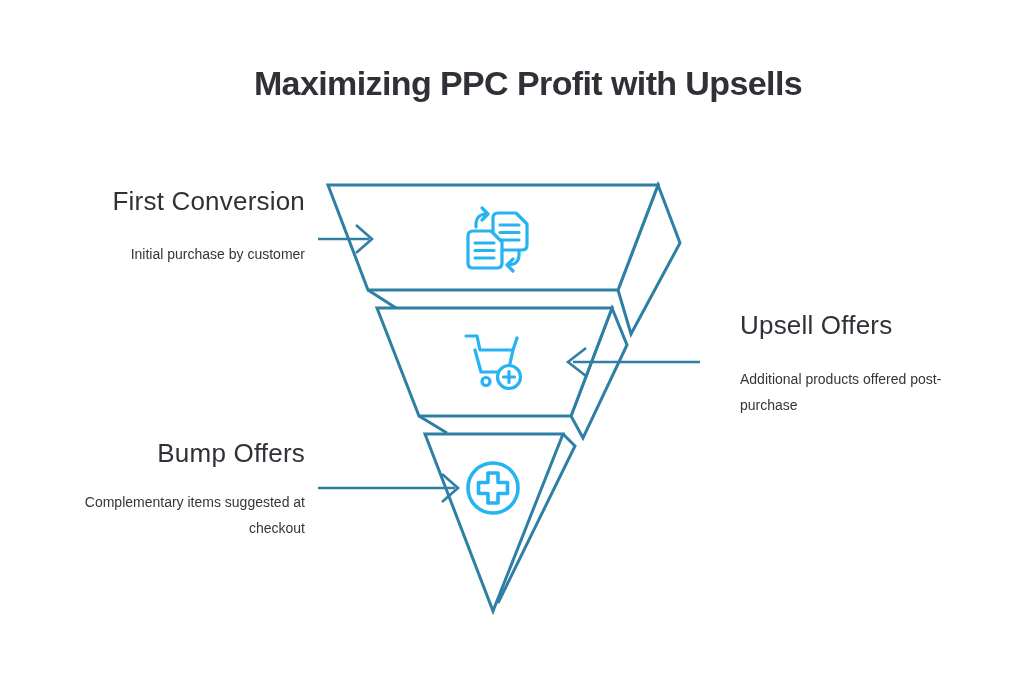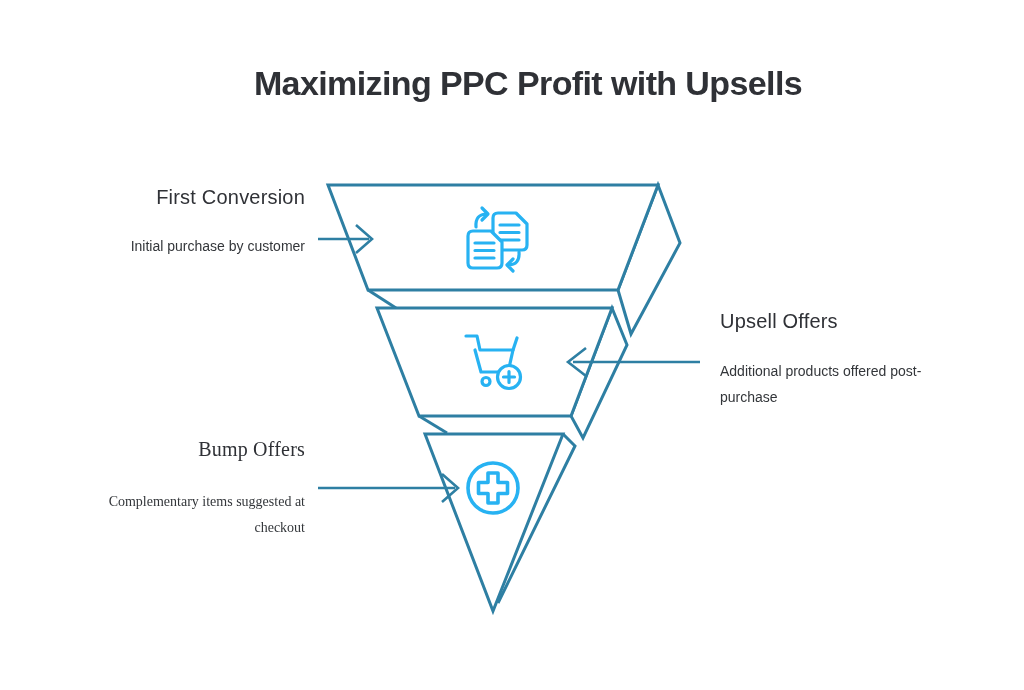--- a/index.html
+++ b/index.html
@@ -14,29 +14,29 @@
   .canvas{
     position:relative;width:1024px;height:690px;background:var(--bg);
     font-family:"Liberation Sans",sans-serif;overflow:hidden;
   }
   .title{
     position:absolute;top:64px;left:16px;width:100%;text-align:center;
     margin:0;font-size:34px;font-weight:700;letter-spacing:-0.6px;color:var(--heading);
   }
   .diagram{position:absolute;left:0;top:0;width:1024px;height:690px;}
   .label-group{position:absolute;}
-  .label-group h2{margin:0;font-size:20px;font-weight:400;color:var(--heading);letter-spacing:0.2px;}
+  .label-group h2{margin:0;font-size:26px;font-weight:400;color:var(--heading);letter-spacing:0.2px;}
   .label-group p{margin:0;font-size:14px;line-height:26px;color:var(--body);}
   .lg-right-align{text-align:right;}
   #lg-first{top:186px;right:719px;width:260px;}
   #lg-first p{margin:24px 0 0 auto;width:192px;}
-  #lg-upsell{top:310px;left:720px;width:240px;}
+  #lg-upsell{top:310px;left:740px;width:240px;}
   #lg-upsell p{margin:25px 16px 0 0;width:224px;}
-  #lg-bump{top:438px;right:719px;width:260px;font-family:Liberation Serif, serif;}
-  #lg-bump p{margin:28px 0 0 auto;width:238px;}
+  #lg-bump{top:438px;right:719px;width:260px;}
+  #lg-bump p{margin:20px 0 0 auto;width:238px;}
 
   .face{stroke:var(--outline);stroke-width:3;fill:#fff;}
   .edge{stroke:var(--outline);stroke-width:3;fill:none;}
   .arrow{stroke:var(--outline);stroke-width:2.6;fill:none;}
   .ic{stroke:var(--icon);stroke-width:3.2;fill:none;stroke-linecap:round;stroke-linejoin:round;}
   .ic-fill{stroke:var(--icon);stroke-width:3.2;fill:#fff;stroke-linecap:round;stroke-linejoin:round;}
 </style>
 </head>
 <body>
 

